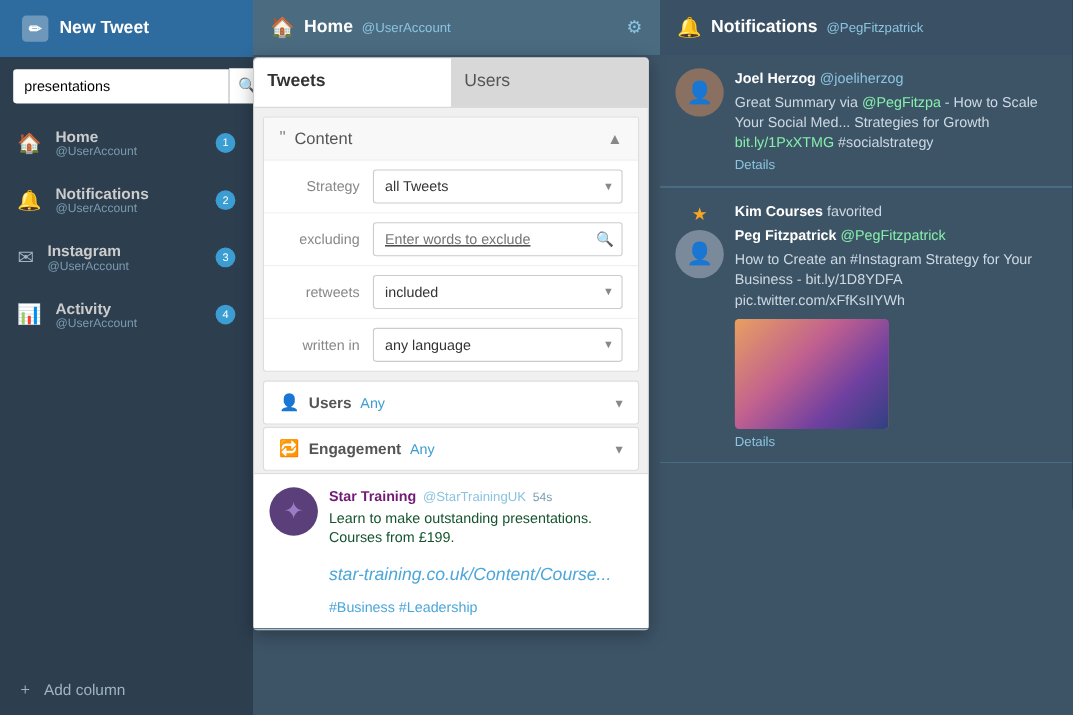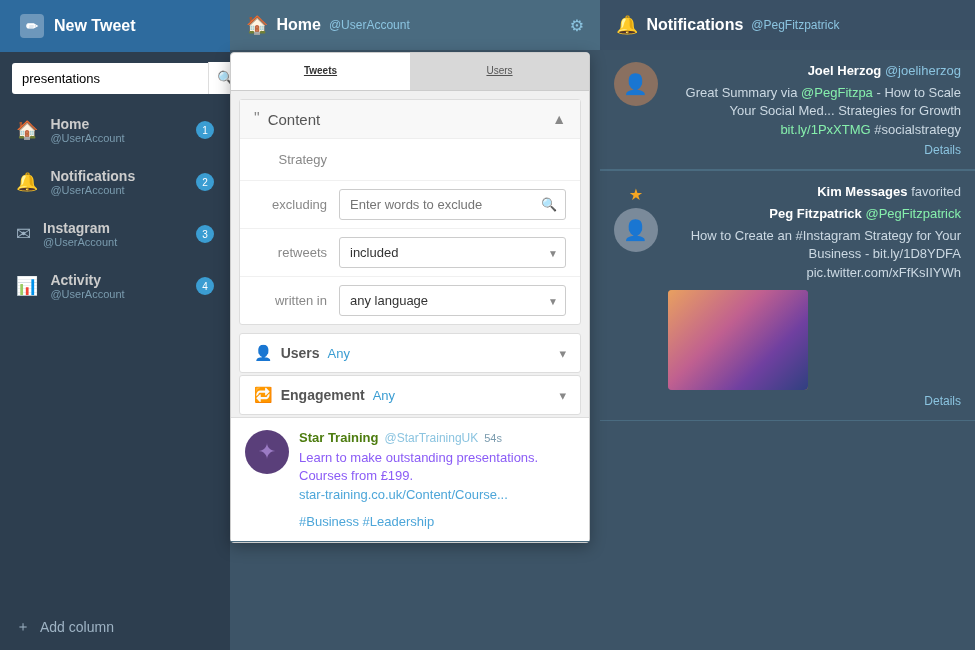--- a/index.html
+++ b/index.html
@@ -139,25 +139,24 @@
     .filter-tabs {
       display: flex;
       background: #e0e0e0;
       border-bottom: 1px solid #ccc;
       border-radius: 4px 4px 0 0;
       overflow: hidden;
     }
     .filter-tab {
       flex: 1;
       padding: 12px;
-      text-align: center;
-      font-size: 10px;
+      text-align: left;
+      font-size: 16px;
       cursor: pointer;
       color: #555;
-      text-decoration: underline;
     }
     .filter-tab.active {
       background: white;
       color: #333;
       font-weight: bold;
       border-bottom: 2px solid white;
     }
     .filter-tab:not(.active) { background: #d8d8d8; }
 
     
@@ -221,20 +220,21 @@
       transform: translateY(-50%);
       font-size: 10px;
       color: #888;
       pointer-events: none;
     }
     .filter-input-wrap {
       flex: 1;
       position: relative;
       display: flex;
       align-items: center;
+      text-decoration: underline;
     }
     .filter-input-wrap input {
       width: 100%;
       padding: 7px 28px 7px 10px;
       border: 1px solid #ccc;
       border-radius: 3px;
       background: white;
       font-size: 13px;
       color: #999;
       outline: none;
@@ -278,21 +278,21 @@
     .tweet-avatar-star {
       font-size: 22px;
       color: #9b7bc4;
     }
     .tweet-body {}
     .tweet-meta { display: flex; align-items: baseline; gap: 6px; flex-wrap: wrap; }
     .tweet-name { font-size: 13px; font-weight: bold; color: white; }
     .tweet-handle { font-size: 12px; color: #8bc4e0; }
     .tweet-time { font-size: 11px; color: #7a9bae; }
     .tweet-text { font-size: 13px; color: #ccd9e3; margin-top: 4px; line-height: 1.4; }
-    .tweet-link { font-size: 13px; color: #4da6d9; margin-top: 2px; display: block; }
+    .tweet-link { font-size: 16px; color: #4da6d9; margin-top: 16px; display: block; font-style: italic; }
     .tweet-tags { font-size: 13px; color: #4da6d9; margin-top: 12px; }
 
     
     .column-notif {
       flex: 1;
       background: #3d5467;
       display: flex;
       flex-direction: column;
     }
     .notif-header {
@@ -310,21 +310,21 @@
       background: #3d5467;
     }
     .notif-avatar {
       width: 44px; height: 44px;
       border-radius: 50%;
       background: #7a8a9a;
       flex-shrink: 0;
       overflow: hidden;
       display: flex; align-items: center; justify-content: center;
     }
-    .notif-body { flex: 1; text-align: right; }
+    .notif-body { flex: 1; }
     .notif-meta { font-size: 13px; color: white; line-height: 1.4; }
     .notif-meta .notif-name { font-weight: bold; color: white; }
     .notif-meta .notif-handle { color: #8bc4e0; }
     .notif-text { font-size: 13px; color: #ccd9e3; margin-top: 4px; line-height: 1.4; }
     .notif-link { font-size: 13px; color: #86efac; }
     .notif-details { font-size: 12px; color: #8bc4e0; margin-top: 4px; cursor: pointer; }
     .notif-star { color: #f5a623; font-size: 16px; margin-top: 2px; flex-shrink: 0; }
 
     
     .instagram-img {
@@ -432,20 +432,27 @@
 
         <div class="filter-section">
           <div class="filter-section-header">
             <span class="quote-icon">"</span>
             <span class="section-title">Content</span>
             <span class="chevron">▲</span>
           </div>
 
           <div class="filter-row">
             <span class="filter-label">Strategy</span>
+            <div class="filter-select-wrap">
+              <select>
+                <option>all Tweets</option>
+                <option>Tweets &amp; Replies</option>
+                <option>Original Tweets</option>
+              </select>
+            </div>
           </div>
 
           <div class="filter-row">
             <span class="filter-label">excluding</span>
             <div class="filter-input-wrap">
               <input type="text" placeholder="Enter words to exclude" style="">
               <span class="search-icon">🔍</span>
             </div>
           </div>
 
@@ -485,25 +492,25 @@
           <span class="row-value">Any</span>
           <span class="row-chevron">▾</span>
         </div>
 
         <div class="tweet-item" style="background: white; border-top: 1px solid #ddd;">
           <div class="tweet-avatar" style="background:#5a3f7a;">
             <span class="tweet-avatar-star">✦</span>
           </div>
           <div class="tweet-body">
             <div class="tweet-meta">
-              <span class="tweet-name" style="color:#4d7c0f;">Star Training</span>
+              <span class="tweet-name" style="color:#701a75;">Star Training</span>
               <span class="tweet-handle">@StarTrainingUK</span>
               <span class="tweet-time">54s</span>
             </div>
-            <div class="tweet-text" style="color:#8b5cf6;">Learn to make outstanding presentations. Courses from £199.</div>
+            <div class="tweet-text" style="color:#14532d;">Learn to make outstanding presentations. Courses from £199.</div>
             <a class="tweet-link">star-training.co.uk/Content/Course...</a>
             <div class="tweet-tags">#Business #Leadership</div>
           </div>
         </div>
 
       </div>
     </div>
 
   </div>
 
@@ -534,21 +541,21 @@
 
     <div class="notif-item">
       <div style="display:flex; flex-direction: column; align-items:center; gap:4px; flex-shrink:0;">
         <span class="notif-star">★</span>
         <div class="notif-avatar" style="background:#7a8a9a; width:44px; height:44px;">
           <span style="font-size:20px; color:#ccc;">👤</span>
         </div>
       </div>
       <div class="notif-body">
         <div class="notif-meta">
-          <span class="notif-name">Kim Messages</span>
+          <span class="notif-name">Kim Courses</span>
           <span style="color:#ccd9e3; font-size:13px;"> favorited</span>
         </div>
         <div class="notif-text">
           <span style="color:white; font-weight:bold;">Peg Fitzpatrick</span>
           <span class="notif-link"> @PegFitzpatrick</span>
         </div>
         <div class="notif-text">
           How to Create an #Instagram Strategy for Your Business - bit.ly/1D8YDFA pic.twitter.com/xFfKsIIYWh
         </div>
 

